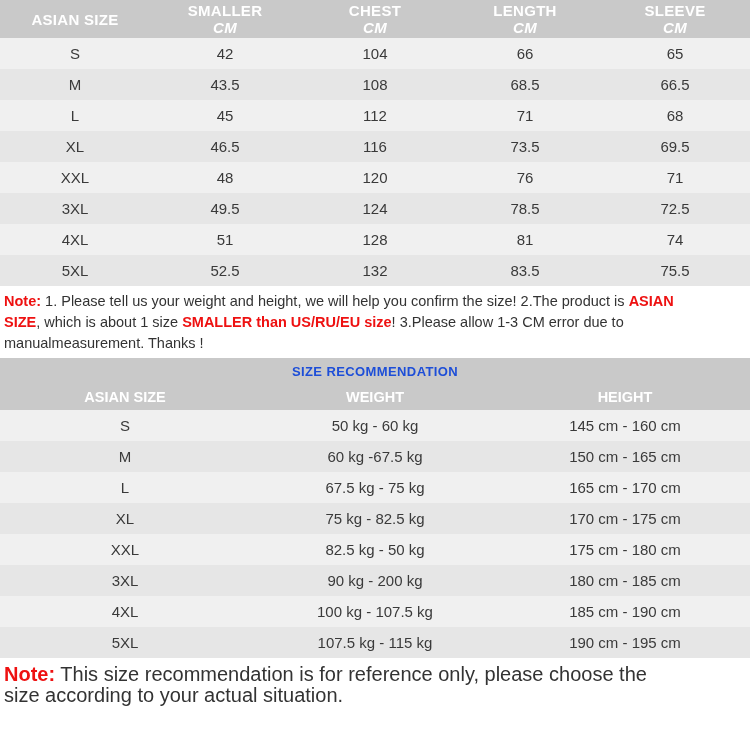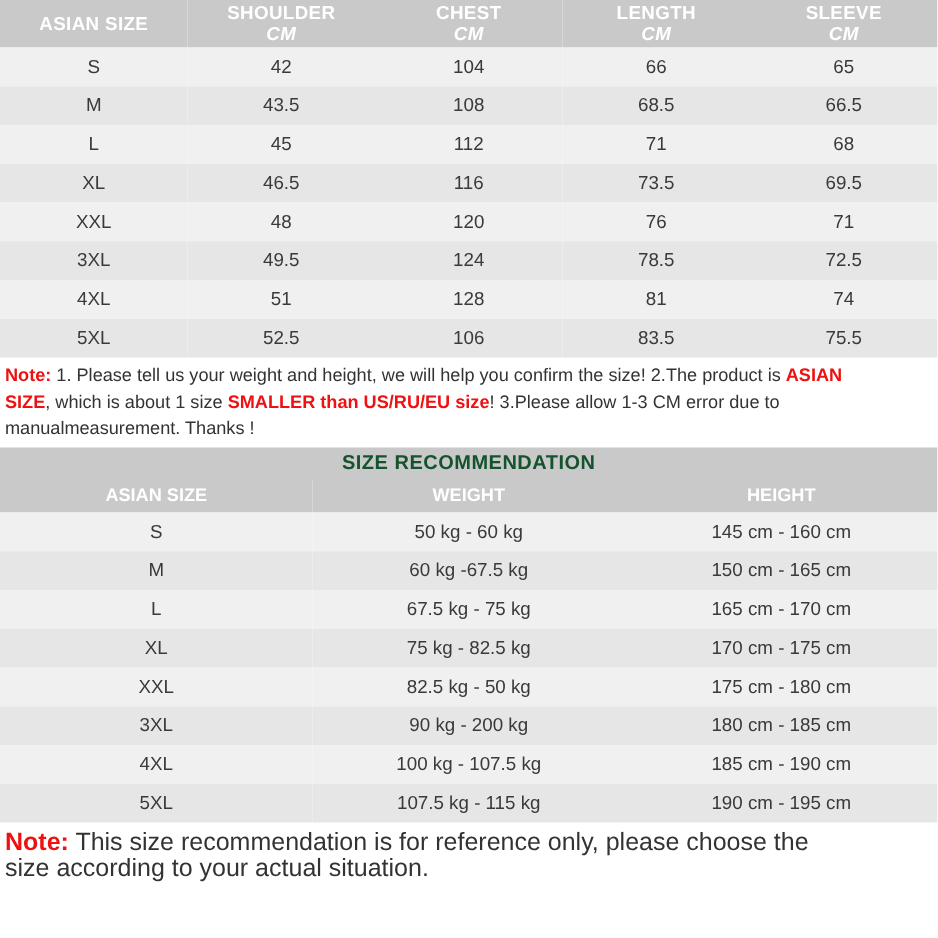--- a/index.html
+++ b/index.html
@@ -82,23 +82,23 @@
     text-align: center;
     font-size: 15px;
     color: #3a3a3a;
     font-weight: normal;
     padding: 0;
     height: 31px;
     vertical-align: middle;
   }
   table.rec-table .rec-title th {
     background: #c9c9c9;
-    color: #14532d;
+    color: #1d4ed8;
     font-weight: bold;
-    font-size: 16px;
+    font-size: 13px;
     height: 26px;
     letter-spacing: .4px;
   }
   table.rec-table .rec-head th {
     background: #c9c9c9;
     color: #ffffff;
     font-weight: bold;
     font-size: 14.5px;
     height: 26px;
   }
@@ -125,21 +125,21 @@
       <col style="width:150px">
       <col style="width:150px">
       <col style="width:150px">
     </colgroup>
     <thead>
       <tr>
         <th class="first-col">
           <span class="hdr-label">ASIAN SIZE</span>
         </th>
         <th>
-          <span class="hdr-label">SHOULDER</span>
+          <span class="hdr-label">SMALLER</span>
           <span class="hdr-unit">CM</span>
         </th>
         <th>
           <span class="hdr-label">CHEST</span>
           <span class="hdr-unit">CM</span>
         </th>
         <th>
           <span class="hdr-label">LENGTH</span>
           <span class="hdr-unit">CM</span>
         </th>
@@ -195,21 +195,21 @@
       <tr class="odd">
         <td>4XL</td>
         <td>51</td>
         <td>128</td>
         <td>81</td>
         <td>74</td>
       </tr>
       <tr class="even">
         <td>5XL</td>
         <td>52.5</td>
-        <td>106</td>
+        <td>132</td>
         <td>83.5</td>
         <td>75.5</td>
       </tr>
     </tbody>
   </table>
 
   <div class="note-block">
     <span class="note-kw">Note:</span><span> 1. Please tell us your weight and height, we will help you confirm the size!  2.The product is </span><span class="note-red">ASIAN SIZE</span><span>, which is about 1 size </span><span class="note-red">SMALLER than US/RU/EU size</span><span>!  3.Please allow 1-3 CM error due to manualmeasurement.  Thanks !</span>
   </div>
 

